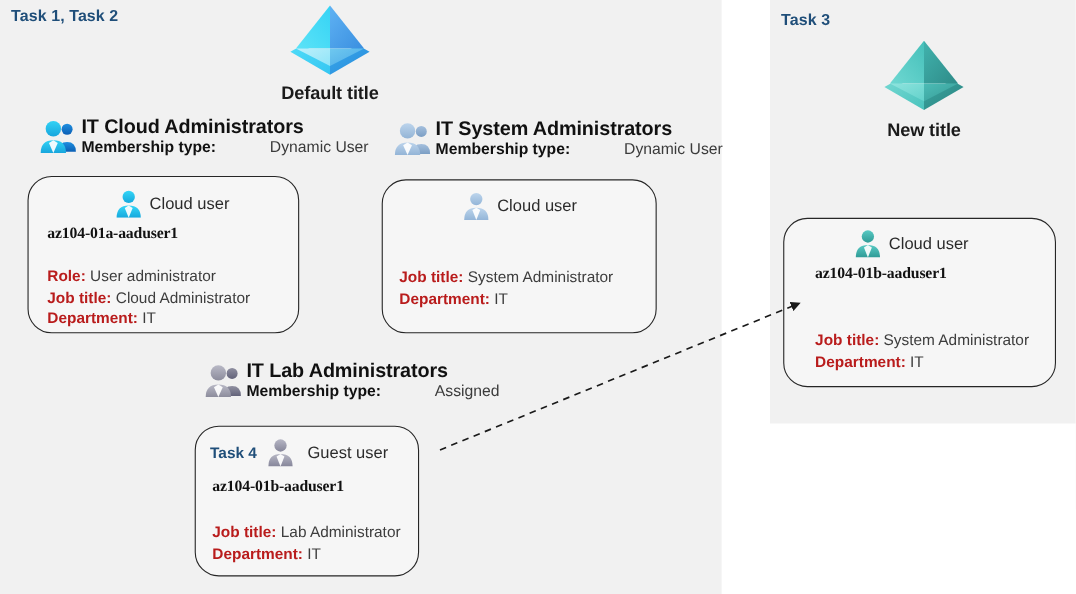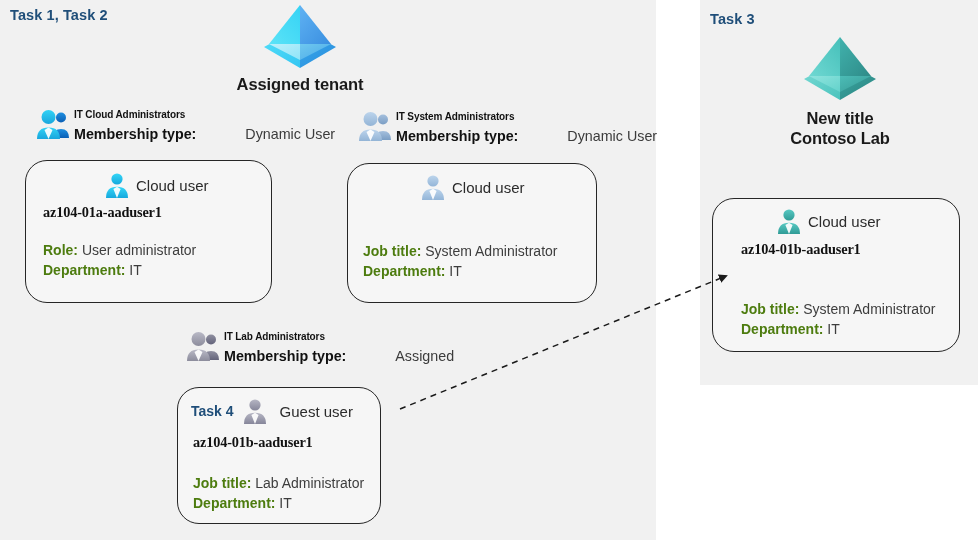--- a/index.html
+++ b/index.html
@@ -26,21 +26,21 @@
   .tenant .tname{
     font-weight:bold;font-size:16.5px;color:#1a1a1a;white-space:nowrap;
     letter-spacing:-.1px;line-height:20px;
   }
 
   
   .group{position:absolute;}
   .group .gicon{position:absolute;left:0;top:2px;width:34px;height:32px;}
   .group .gtext{margin-left:38px;}
   .group .gname{
-    font-weight:bold;font-size:10px;color:#111;white-space:nowrap;
+    font-weight:bold;font-size:18px;color:#111;white-space:nowrap;
     line-height:18px;letter-spacing:-.1px;
   }
   .group .gmem{font-size:14.3px;color:#111;white-space:nowrap;line-height:20px;}
   .group .gmem b{font-weight:bold;}
   .group .gmem span{font-weight:normal;color:#3b3b3b;margin-left:45px;}
 
   
   .card{
     position:absolute;border:1.4px solid #262626;border-radius:22px;
     background:#f6f6f6;box-sizing:border-box;
@@ -52,21 +52,21 @@
   .card-head .htask{
     color:#1f4e79;font-weight:bold;font-size:14px;margin-right:2px;
   }
   .card-head .hlabel{font-size:15px;color:#2b2b2b;}
   .uname{
     position:absolute;font-weight:bold;font-size:14.3px;color:#111;
     white-space:nowrap;letter-spacing:-.15px;font-family:Liberation Serif, serif;
   }
   .attrs{position:absolute;font-size:14px;line-height:19.5px;color:#111;}
   .attrs div{white-space:nowrap;}
-  .attrs b{font-weight:bold;color:#4d7c0f;}
+  .attrs b{font-weight:bold;color:#b91c1c;}
   .attrs span{color:#3d3d3d;}
 
   .usericon{width:26px;height:26px;display:block;}
 </style>
 </head>
 <body>
 
 <div class="stage">
 
   <div class="panel" id="panel-left"></div>
@@ -105,21 +105,21 @@
       </defs>
 
       <polygon points="39,66 3,45 14,39 39,53" fill="url(#dtPL)"></polygon>
       <polygon points="39,66 75,45 64,39 39,53" fill="url(#dtPR)"></polygon>
 
       <polygon points="39,3 8,42 39,42" fill="url(#dtL)"></polygon>
       <polygon points="39,3 70,42 39,42" fill="url(#dtR)"></polygon>
       <polygon points="39,42 8,42 39,58" fill="url(#dtBL)"></polygon>
       <polygon points="39,42 70,42 39,58" fill="url(#dtBR)"></polygon>
     </svg>
-    <div class="tname">Assigned tenant</div>
+    <div class="tname">Default title</div>
   </div>
 
   <div class="tenant" style="left:745px;top:34px;width:190px;">
     <svg width="78" height="68" viewBox="0 0 78 68">
       <defs>
         <linearGradient id="ntL" x1="0" y1="1" x2="1" y2="0">
           <stop offset="0" stop-color="#6fd8d2"></stop>
             <stop offset="1" stop-color="#46c0ba"></stop>
         </linearGradient>
         <linearGradient id="ntR" x1="0" y1="0" x2="1" y2="1">
@@ -144,21 +144,20 @@
         </linearGradient>
       </defs>
       <polygon points="39,66 3,45 14,39 39,53" fill="url(#ntPL)"></polygon>
       <polygon points="39,66 75,45 64,39 39,53" fill="url(#ntPR)"></polygon>
       <polygon points="39,3 8,42 39,42" fill="url(#ntL)"></polygon>
       <polygon points="39,3 70,42 39,42" fill="url(#ntR)"></polygon>
       <polygon points="39,42 8,42 39,58" fill="url(#ntBL)"></polygon>
       <polygon points="39,42 70,42 39,58" fill="url(#ntBR)"></polygon>
     </svg>
     <div class="tname" style="margin-top:2px;">New  title</div>
-    <div class="tname">Contoso Lab</div>
   </div>
 
   <div class="group" style="left:36px;top:106px;">
     <svg class="gicon" viewBox="0 0 34 32">
       <defs>
         <linearGradient id="g1a" x1="0" y1="0" x2="0" y2="1">
           <stop offset="0" stop-color="#31d2f5"></stop>
             <stop offset="1" stop-color="#18a6dd"></stop>
         </linearGradient>
         <linearGradient id="g1b" x1="0" y1="0" x2="0" y2="1">
@@ -189,20 +188,21 @@
           </defs>
         <circle cx="13" cy="7" r="5.6" fill="url(#u1)"></circle>
         <path d="M2 26 q0-11.2 11-11.2 q11 0 11 11.2 z" fill="url(#u1)"></path>
         <path d="M13 14.8 l-3.6 2.2 l3.6 9 l3.6 -9 z" fill="#ffffff" opacity=".92"></path>
       </svg>
       <span class="hlabel">Cloud user</span>
     </div>
     <div class="uname" style="left:17px;top:43px;">az104-01a-aaduser1</div>
     <div class="attrs" style="left:17px;top:80px;">
       <div><b>Role:</b> <span>User administrator</span></div>
+      <div><b>Job title:</b> <span>Cloud Administrator</span></div>
       <div><b>Department:</b> <span>IT</span></div>
     </div>
   </div>
 
   <div class="group" style="left:358px;top:108px;">
     <svg class="gicon" viewBox="0 0 34 32">
       <defs>
         <linearGradient id="g2a" x1="0" y1="0" x2="0" y2="1">
           <stop offset="0" stop-color="#bcd4ec"></stop>
             <stop offset="1" stop-color="#93b4d6"></stop>

